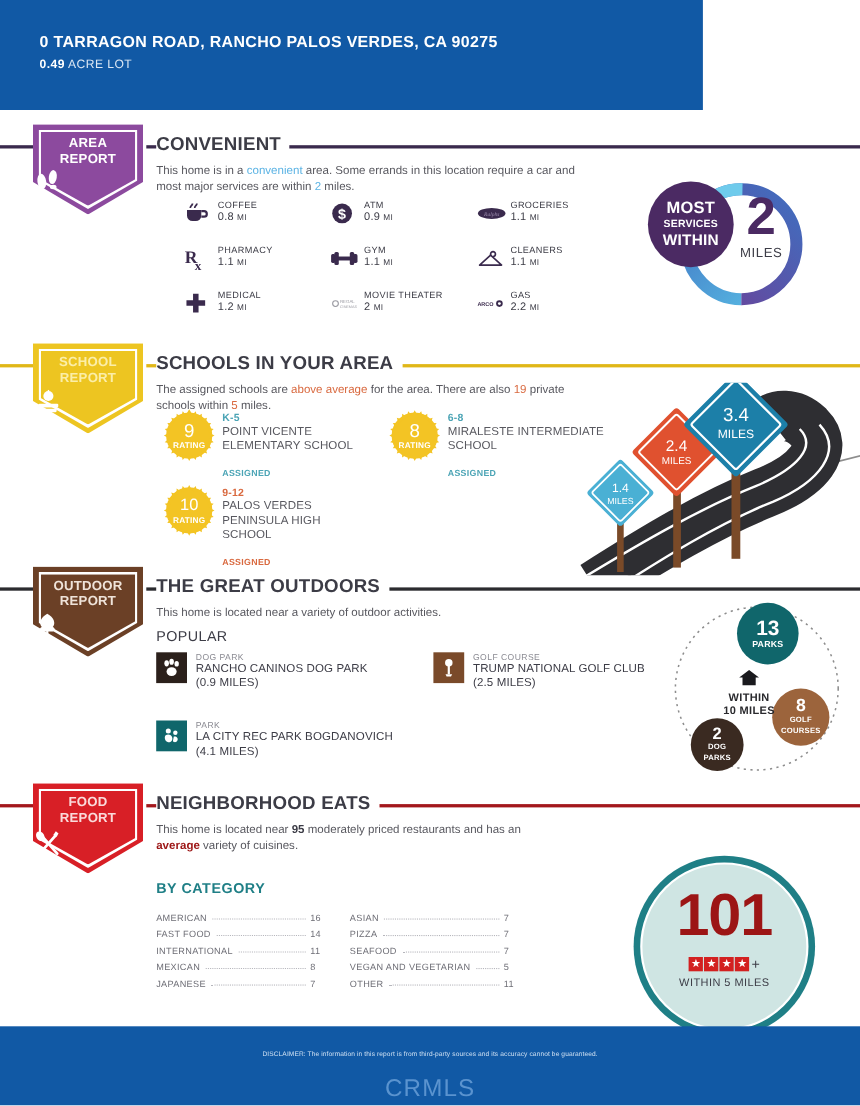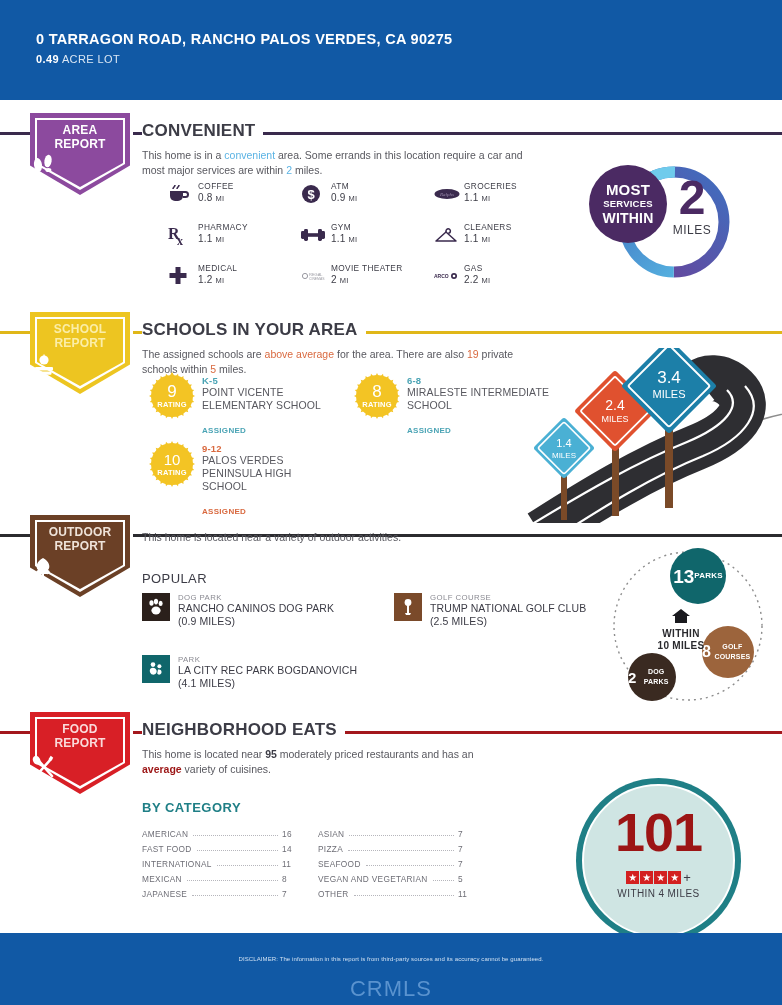--- a/index.html
+++ b/index.html
@@ -6,21 +6,21 @@
   html, body {
     width: 782px; height: 1005px;
     font-family: "Liberation Sans", sans-serif;
     background: #ffffff;
     overflow: hidden;
   }
   .page { position: relative; width: 782px; height: 1005px; background: #fff; }
 
   
   .header {
-    position: absolute; left: 0; top: 0; width: 782px; height: 100px;
+    position: absolute; left: 0; top: 0; width: 639px; height: 100px;
     background: #1159a5;
   }
   .header-inner { position: absolute; left: 36px; top: 30px; right: 30px; }
   .addr {
     color: #ffffff; font-size: 14.5px; font-weight: bold;
     letter-spacing: 0.3px; line-height: 18px; max-width: 430px;
   }
   .lotline { margin-top: 5px; color: #dbe7f4; font-size: 11px; letter-spacing: .4px; }
   .lotline b { color:#ffffff; font-weight:bold; }
 
@@ -122,21 +122,21 @@
   .out-grid { position: absolute; left: 142px; top: 78px; width: 420px; }
   .out-item { position:absolute; display:flex; }
   .out-ico { width: 28px; height: 28px; flex:0 0 28px; display:flex; align-items:center; justify-content:center;}
   .out-txt { margin-left: 8px; }
   .out-cat { font-size: 7.8px; color:#8a8a92; letter-spacing:.4px; }
   .out-name { font-size: 10.5px; color:#3c3c46; line-height: 12.5px; letter-spacing:.1px;}
 
   
   .bub-wrap { position:absolute; left: 598px; top: 548px; width: 184px; height: 165px; }
   .bub { position:absolute; border-radius:50%; color:#fff; text-align:center;
-         display:flex; flex-direction:row; align-items:center; justify-content:center; z-index:3;}
+         display:flex; flex-direction:column; align-items:center; justify-content:center; z-index:3;}
   .bub .bn { font-weight:bold; line-height:1; }
   .bub .bl { font-weight:600; letter-spacing:.2px; line-height:10px; }
   .bub-center { position:absolute; left:44px; top:60px; width:78px; text-align:center; z-index:3;}
   .bub-center .bc1 { font-size:10px; font-weight:bold; color:#2a2a2e; letter-spacing:.3px; line-height:12px; }
 
   
   .bycat { position:absolute; left:142px; top:88px; font-size:13px; color:#1f7f86; letter-spacing:.5px; font-weight:600;}
   .cat-cols { position:absolute; left:142px; top:112px; width: 330px; display:flex; gap: 22px;}
   .cat-col { width: 154px; }
   .cat-row { display:flex; align-items:flex-end; font-size:8.3px; color:#6e6e76; letter-spacing:.3px; height:15px;}
@@ -572,20 +572,21 @@
         <span>REPORT</span>
       </div>
       <div class="sicon">
         <svg width="26" height="26" viewBox="0 0 26 26">
           <path d="M13 1 C7 4 5 10 8 13 C5 14 6 18 10 17 L12 17 L12 25 L14 25 L14 17 L16 17 C20 18 21 14 18 13 C21 10 19 4 13 1 Z" fill="#fff"></path>
         </svg>
       </div>
     </div>
 
     <div class="content">
+      <div class="sec-title">THE GREAT OUTDOORS</div>
       <div class="sec-desc">This home is located near a variety of outdoor activities.</div>
     </div>
 
     <div class="pop-head">POPULAR</div>
 
     <div class="out-grid">
       <div class="out-item" style="left:0;top:0;width:250px;">
         <div class="out-ico" style="background:#2b201b;">
           <svg width="18" height="18" viewBox="0 0 18 18">
             <ellipse cx="4.5" cy="5" rx="2.1" ry="2.8" fill="#fff"></ellipse>
@@ -750,21 +751,21 @@
     </div>
   </div>
 
   <div class="c101">
     <div class="ring"></div>
     <div class="fill"></div>
     <div class="num">101</div>
     <div class="stars">
       <span class="star-box">★</span><span class="star-box">★</span><span class="star-box">★</span><span class="star-box">★</span><span class="plus">+</span>
     </div>
-    <div class="within">WITHIN 4 MILES</div>
+    <div class="within">WITHIN 5 MILES</div>
   </div>
 
   <div class="footer">
     <div class="disclaimer">DISCLAIMER: The information in this report is from third-party sources and its accuracy cannot be guaranteed.</div>
     <div class="crmls">CRMLS</div>
   </div>
 
 </div>
 
 </body></html>

